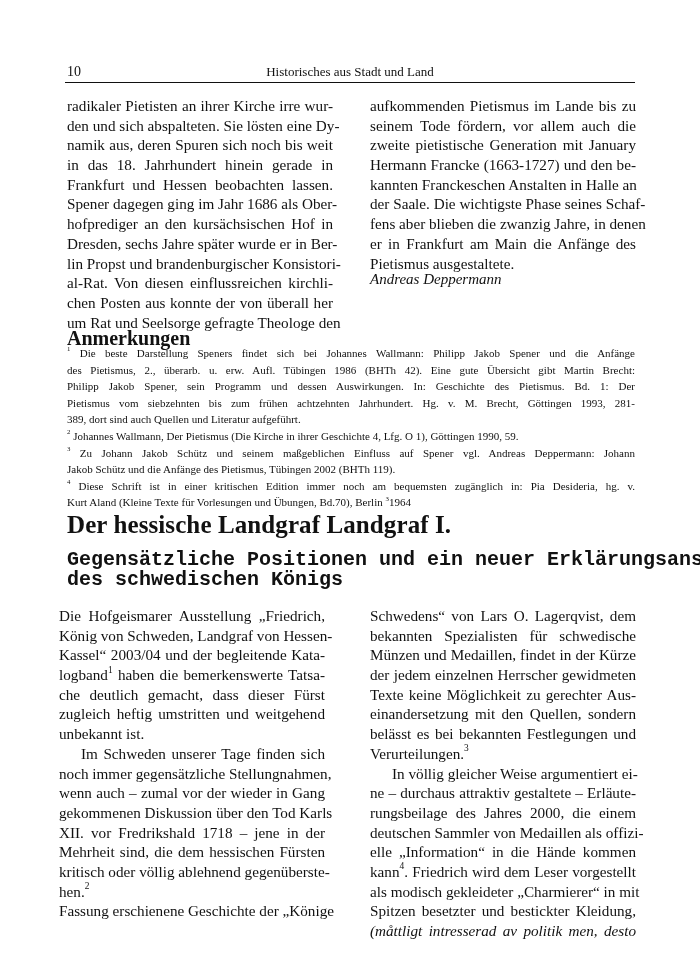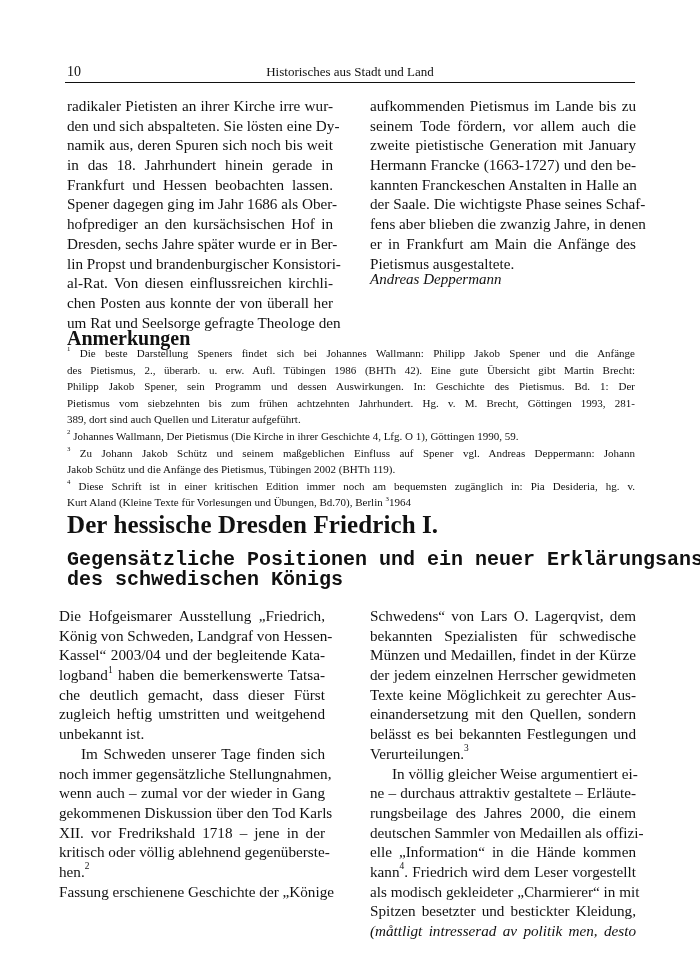--- a/index.html
+++ b/index.html
@@ -73,39 +73,40 @@
   <span class="ln">Philipp Jakob Spener, sein Programm und dessen Auswirkungen. In: Geschichte des Pietismus. Bd. 1: Der</span>
   <span class="ln">Pietismus vom siebzehnten bis zum frühen achtzehnten Jahrhundert. Hg. v. M. Brecht, Göttingen 1993, 281-</span>
   <span class="ln last">389, dort sind auch Quellen und Literatur aufgeführt.</span>
   <span class="ln last"><sup>2</sup> <span>Johannes Wallmann, Der Pietismus (Die Kirche in ihrer Geschichte 4, Lfg. O 1), Göttingen 1990, 59.</span></span>
   <span class="ln"><sup>3</sup> <span>Zu Johann Jakob Schütz und seinem maßgeblichen Einfluss auf Spener vgl. Andreas Deppermann: Johann</span></span>
   <span class="ln last">Jakob Schütz und die Anfänge des Pietismus, Tübingen 2002 (BHTh 119).</span>
   <span class="ln"><sup>4</sup> <span>Diese Schrift ist in einer kritischen Edition immer noch am bequemsten zugänglich in: Pia Desideria, hg. v.</span></span>
   <span class="ln last"><span>Kurt Aland (Kleine Texte für Vorlesungen und Übungen, Bd.70), Berlin </span><sup>3</sup><span>1964</span></span>
 </div>
 
-<div class="abs h1">Der hessische Dresden Friedrich I.</div>
+<div class="abs h1">Der hessische Landgraf Landgraf I.</div>
 <div class="sub">
   <span class="ln">Gegensätzliche Positionen und ein neuer Erklärungsansatz zur Geschichte</span>
   <span class="ln last">des schwedischen Königs</span>
 </div>
 
 <div class="col col3">
   <span class="ln">Die Hofgeismarer Ausstellung „Friedrich,</span>
   <span class="ln">König von Schweden, Landgraf von Hessen-</span>
   <span class="ln">Kassel“ 2003/04 und der begleitende Kata-</span>
   <span class="ln"><span>logband</span><sup>1</sup><span> haben die bemerkenswerte Tatsa-</span></span>
   <span class="ln">che deutlich gemacht, dass dieser Fürst</span>
   <span class="ln">zugleich heftig umstritten und weitgehend</span>
   <span class="ln last">unbekannt ist.</span>
   <span class="ln ind">Im Schweden unserer Tage finden sich</span>
   <span class="ln">noch immer gegensätzliche Stellungnahmen,</span>
   <span class="ln">wenn auch – zumal vor der wieder in Gang</span>
   <span class="ln">gekommenen Diskussion über den Tod Karls</span>
   <span class="ln">XII. vor Fredrikshald 1718 – jene in der</span>
+  <span class="ln">Mehrheit sind, die dem hessischen Fürsten</span>
   <span class="ln">kritisch oder völlig ablehnend gegenüberste-</span>
   <span class="ln last"><span>hen.</span><sup>2</sup></span>
   <span class="ln">Fassung erschienene Geschichte der „Könige</span>
 </div>
 
 <div class="col col4">
   <span class="ln">Schwedens“ von Lars O. Lagerqvist, dem</span>
   <span class="ln">bekannten Spezialisten für schwedische</span>
   <span class="ln">Münzen und Medaillen, findet in der Kürze</span>
   <span class="ln">der jedem einzelnen Herrscher gewidmeten</span>

